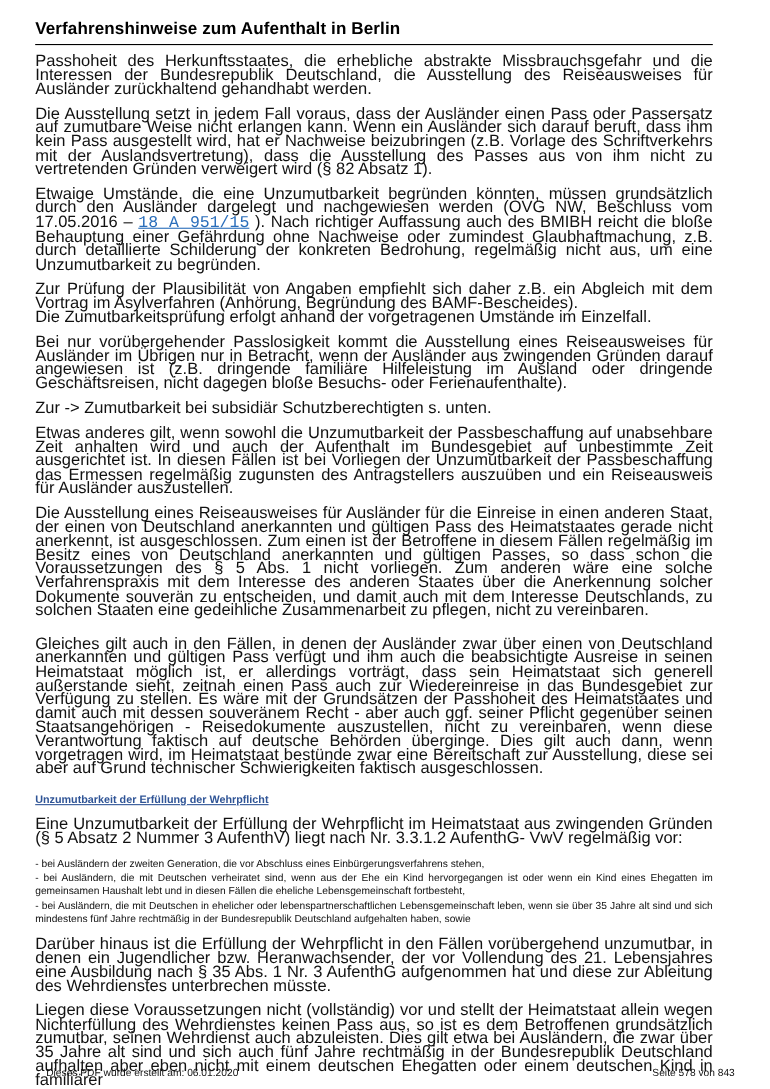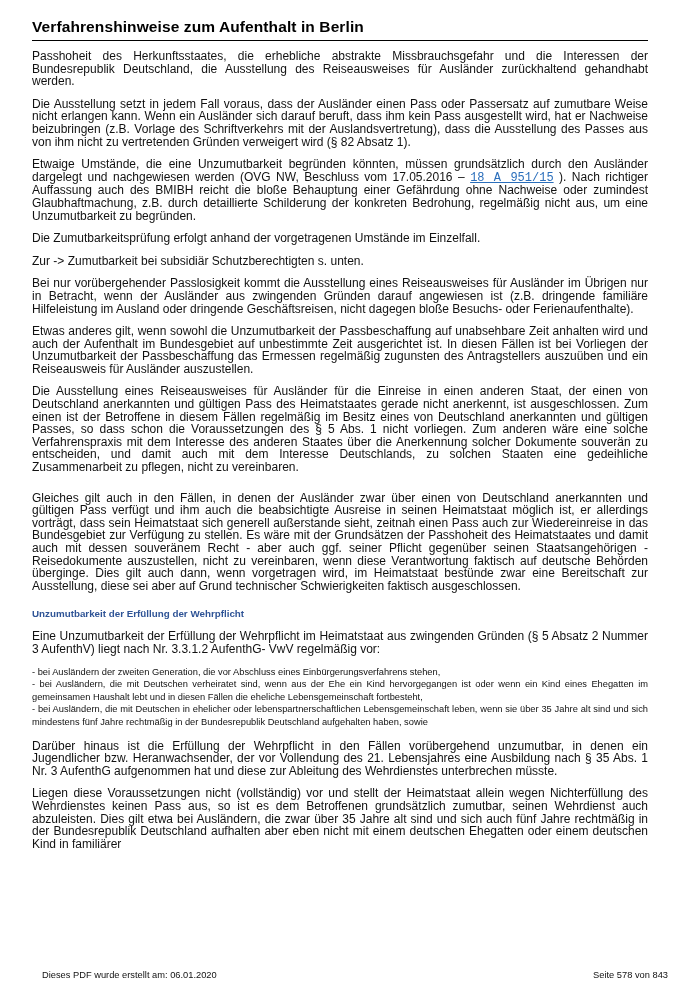--- a/index.html
+++ b/index.html
@@ -28,39 +28,40 @@
     margin: 0 0 2px 0;
     letter-spacing: 0.1px;
     color: #000;
   }
   .title-rule {
     border: 0;
     border-top: 1px solid #000;
     margin: 4px 0 9px 0;
   }
   p.body-par {
-    font-size: 12px;
+    font-size: 15px;
     line-height: 12.6px;
     text-align: justify;
     margin: 0 0 10px 0;
     color: #111;
   }
   p.tight {
     margin-bottom: 0;
   }
   .lnk {
     color: #2a6ebb;
     text-decoration: underline;
     font-family: Liberation Mono, monospace;
   }
   h2.sec-head {
     font-size: 9.8px;
     font-weight: bold;
     color: #2f5496;
     margin: 16px 0 11px 0;
+    text-decoration: underline;
   }
   .dash-list p {
     font-size: 9.3px;
     line-height: 12.6px;
     text-align: justify;
     margin: 0;
     color: #111;
   }
   .gap-s { height: 8px; }
   .gap-m { height: 11px; }
@@ -82,25 +83,26 @@
 <div class="page">
 
   <h1 class="doc-title">Verfahrenshinweise zum Aufenthalt in Berlin</h1>
   <hr class="title-rule">
 
   <p class="body-par">Passhoheit des Herkunftsstaates, die erhebliche abstrakte Missbrauchsgefahr und die Interessen der Bundesrepublik Deutschland, die Ausstellung des Reiseausweises für Ausländer zurückhaltend gehandhabt werden.</p>
   <p class="body-par">Die Ausstellung setzt in jedem Fall voraus, dass der Ausländer einen Pass oder Passersatz auf zumutbare Weise nicht erlangen kann. Wenn ein Ausländer sich darauf beruft, dass ihm kein Pass ausgestellt wird, hat er Nachweise beizubringen (z.B. Vorlage des Schriftverkehrs mit der Auslandsvertretung), dass die Ausstellung des Passes aus von ihm nicht zu vertretenden Gründen verweigert wird (§ 82 Absatz 1).</p>
 
   <p class="body-par"><span>Etwaige Umstände, die eine Unzumutbarkeit begründen könnten, müssen grundsätzlich durch den Ausländer dargelegt und nachgewiesen werden (OVG NW, Beschluss vom 17.05.2016 – </span><a class="lnk" href="#">18 A 951/15</a><span> ). Nach richtiger Auffassung auch des BMIBH reicht die bloße Behauptung einer  Gefährdung ohne Nachweise oder zumindest Glaubhaftmachung, z.B. durch detaillierte Schilderung der konkreten Bedrohung, regelmäßig nicht aus, um eine Unzumutbarkeit zu begründen.</span></p>
 
+  <p class="body-par tight">Zur Prüfung der Plausibilität von Angaben empfiehlt sich daher z.B. ein Abgleich mit dem Vortrag im Asylverfahren (Anhörung, Begründung des BAMF-Bescheides).</p>
   <p class="body-par">Die Zumutbarkeitsprüfung erfolgt anhand der vorgetragenen Umstände im Einzelfall.</p>
 
+  <p class="body-par">Bei nur vorübergehender Passlosigkeit kommt die Ausstellung eines Reiseausweises für Ausländer im Übrigen nur in Betracht, wenn der Ausländer aus zwingenden Gründen darauf angewiesen ist (z.B. dringende familiäre Hilfeleistung im Ausland oder dringende Geschäftsreisen, nicht dagegen bloße Besuchs- oder Ferienaufenthalte).</p>
+
   <p class="body-par">Zur  -&gt; Zumutbarkeit bei subsidiär Schutzberechtigten s. unten.</p>
-
-  <p class="body-par">Bei nur vorübergehender Passlosigkeit kommt die Ausstellung eines Reiseausweises für Ausländer im Übrigen nur in Betracht, wenn der Ausländer aus zwingenden Gründen darauf angewiesen ist (z.B. dringende familiäre Hilfeleistung im Ausland oder dringende Geschäftsreisen, nicht dagegen bloße Besuchs- oder Ferienaufenthalte).</p>
 
   <p class="body-par">Etwas anderes gilt, wenn sowohl die Unzumutbarkeit der Passbeschaffung auf unabsehbare Zeit anhalten wird und auch der Aufenthalt im Bundesgebiet auf unbestimmte Zeit ausgerichtet ist. In diesen Fällen ist bei Vorliegen der Unzumutbarkeit der Passbeschaffung das Ermessen regelmäßig zugunsten des Antragstellers auszuüben und ein Reiseausweis für Ausländer auszustellen.</p>
 
   <p class="body-par">Die Ausstellung eines Reiseausweises für Ausländer für die Einreise in einen anderen Staat, der einen von Deutschland anerkannten und gültigen Pass des Heimatstaates gerade nicht anerkennt, ist ausgeschlossen. Zum einen ist der Betroffene in diesem Fällen regelmäßig im Besitz eines von Deutschland anerkannten und gültigen Passes, so dass schon die Voraussetzungen des § 5 Abs. 1 nicht vorliegen. Zum anderen wäre eine solche Verfahrenspraxis mit dem Interesse des anderen Staates über die Anerkennung solcher Dokumente souverän zu entscheiden, und damit auch mit dem Interesse Deutschlands, zu solchen Staaten eine gedeihliche Zusammenarbeit zu pflegen, nicht zu vereinbaren.</p>
 
   <div class="gap-s"></div>
 
   <p class="body-par">Gleiches gilt auch in den Fällen, in denen der Ausländer zwar über einen von Deutschland anerkannten und gültigen Pass verfügt und ihm auch die beabsichtigte Ausreise in seinen Heimatstaat möglich ist, er allerdings vorträgt, dass sein Heimatstaat sich generell außerstande sieht, zeitnah einen Pass auch zur Wiedereinreise in das Bundesgebiet zur Verfügung zu stellen. Es wäre mit der Grundsätzen der Passhoheit des Heimatstaates und damit auch mit dessen souveränem Recht - aber auch ggf. seiner Pflicht gegenüber seinen Staatsangehörigen - Reisedokumente auszustellen, nicht zu vereinbaren, wenn diese Verantwortung faktisch auf deutsche Behörden überginge. Dies gilt auch dann, wenn vorgetragen wird, im Heimatstaat bestünde zwar eine Bereitschaft zur Ausstellung, diese sei aber auf Grund technischer Schwierigkeiten faktisch ausgeschlossen.</p>
 
   <h2 class="sec-head">Unzumutbarkeit der Erfüllung der Wehrpflicht</h2>

